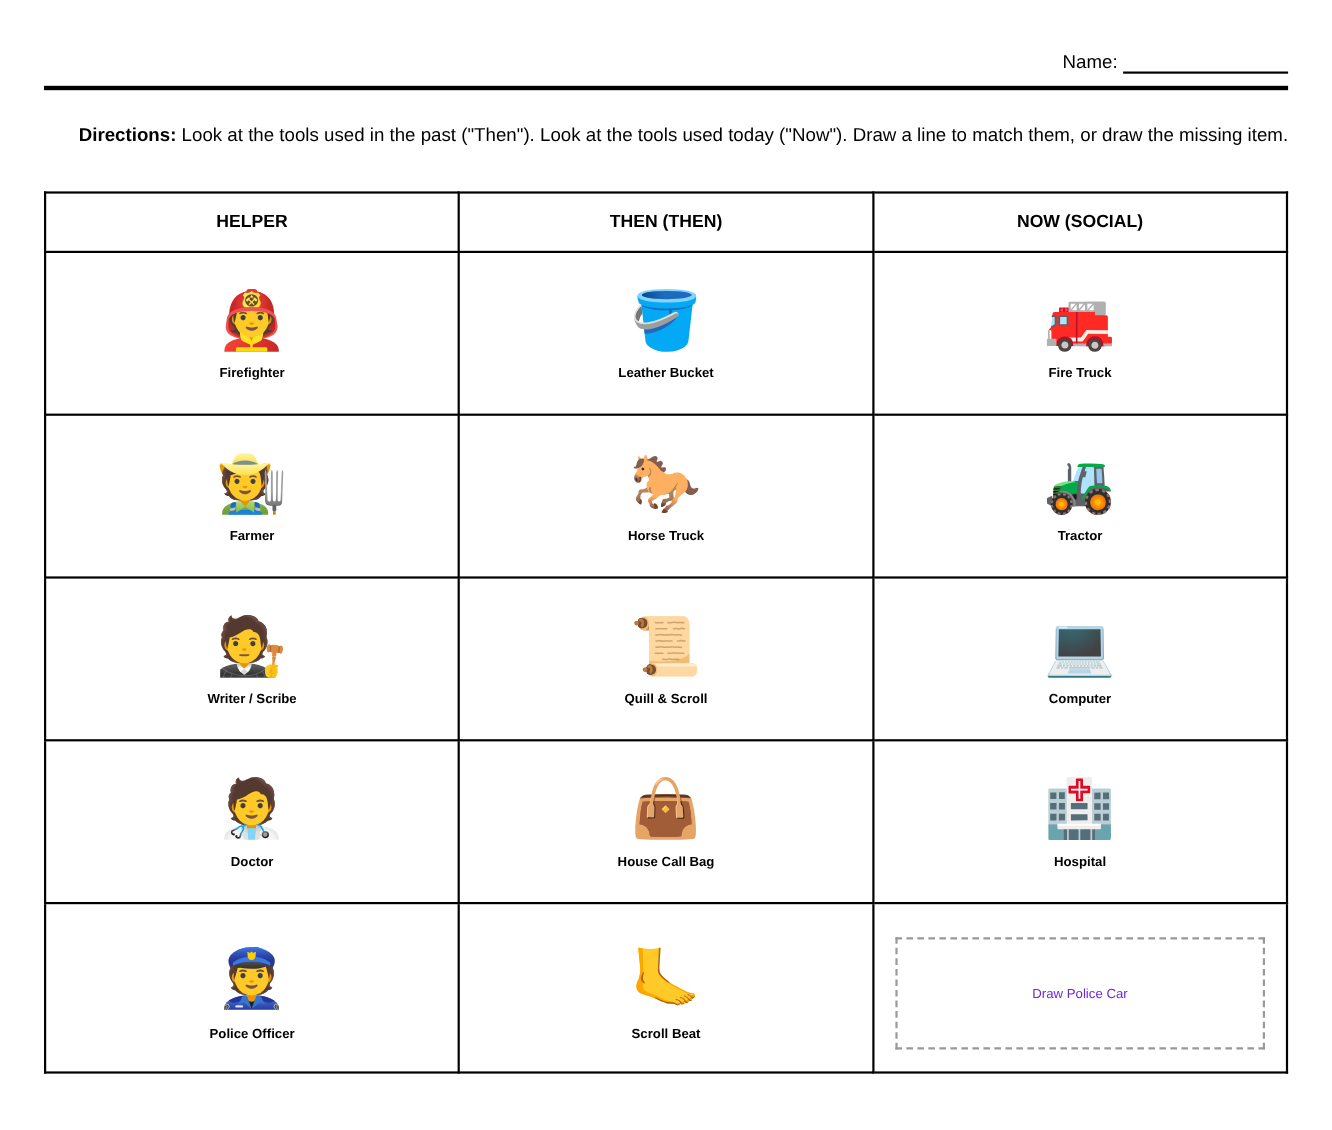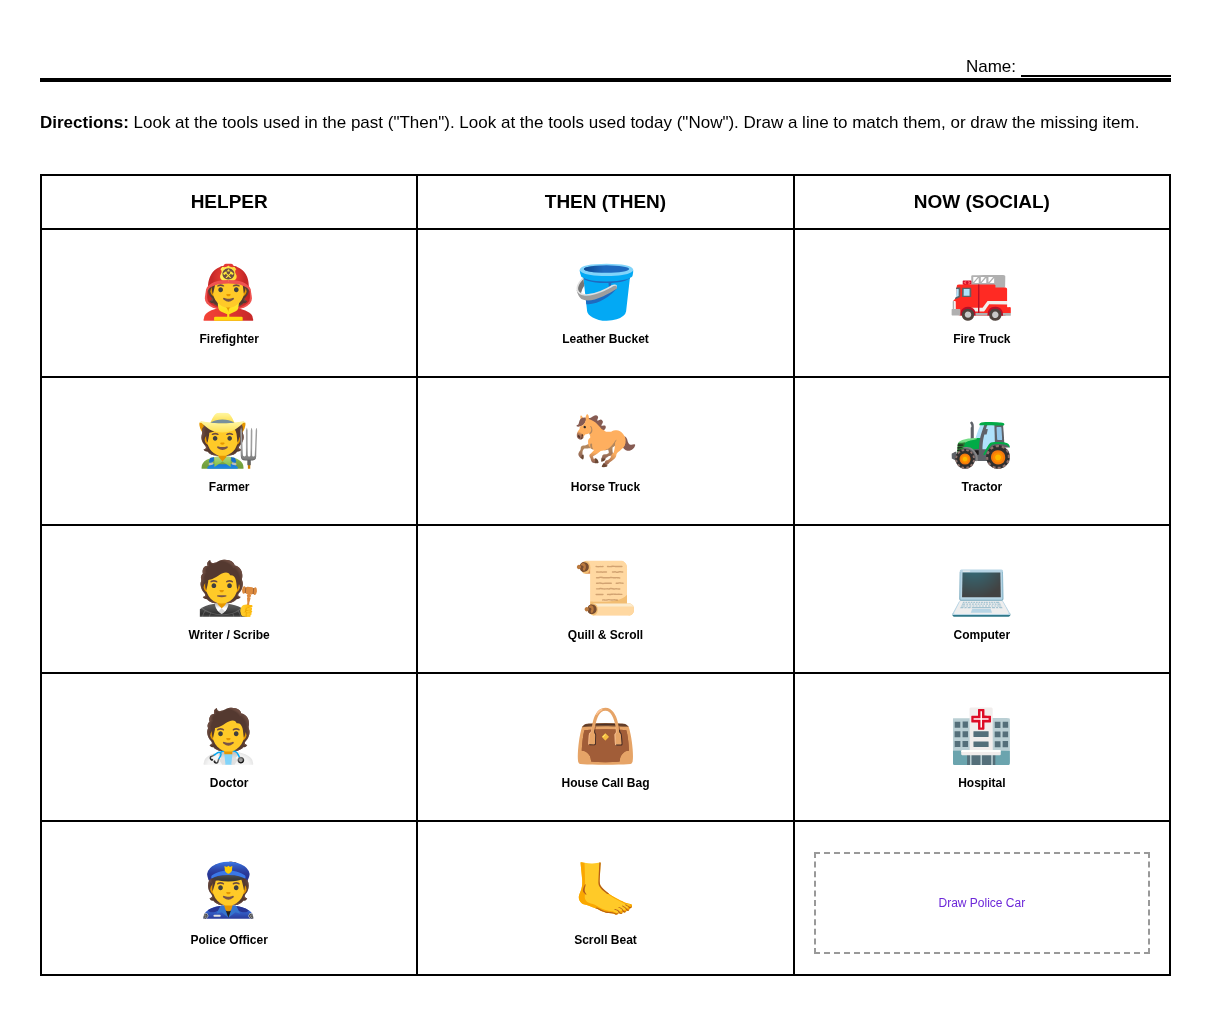--- a/index.html
+++ b/index.html
@@ -1,25 +1,25 @@
 <!DOCTYPE html>
 <html><head>
 <meta charset="utf-8">
 <style>
   html, body { margin: 0; padding: 0; background: #ffffff; }
   body { width: 1211px; height: 1027px; position: relative; font-family: "Liberation Sans", sans-serif; color: #000; overflow: hidden; }
   .header { position: absolute; left: 40px; top: 38px; width: 1131px; height: 44px; border-bottom: 4px solid #000; box-sizing: border-box; }
   .title { position: absolute; left: 0; top: 2px; font-size: 23px; font-weight: bold; letter-spacing: 1.2px; }
-  .name-wrap { position: absolute; right: 0; top: 19px; font-size: 17px; display: flex; align-items: flex-end; margin-left: 20px; }
+  .name-wrap { position: absolute; right: 0; top: 9px; font-size: 17px; display: flex; align-items: flex-end; margin-left: 20px; }
   .name-line { display: inline-block; width: 150px; border-bottom: 2px solid #000; margin-left: 5px; height: 14px; }
-  .directions { position: absolute; left: 40px; top: 112px; width: 1131px; font-size: 17px; line-height: 21px; }
+  .directions { position: absolute; left: 40px; top: 112px; width: 1131px; font-size: 17px; line-height: 21px; text-align: right; }
   .directions b { font-weight: bold; }
   table.grid { position: absolute; left: 40px; top: 174px; width: 1131px; border-collapse: collapse; table-layout: fixed; }
   table.grid th, table.grid td { border: 2px solid #000; text-align: center; padding: 0; }
-  table.grid th { height: 52px; font-size: 19px; font-weight: bold; }
+  table.grid th { height: 52px; font-size: 16px; font-weight: bold; }
   table.grid td { height: 146px; vertical-align: top; }
   table.grid tr.last td { height: 152px; }
   .cell { display: flex; flex-direction: column; align-items: center; }
   .emoji { margin-top: 30px; width: 64px; height: 64px; display: flex; align-items: center; justify-content: center; font-size: 52px; line-height: 64px; font-family: "DejaVu Sans", sans-serif; }
   tr.last .emoji { margin-top: 36px; }
   .label { margin-top: 8px; font-size: 12px; font-weight: bold; }
   tr.last .label { margin-top: 11px; }
   .draw-box { margin: 30px auto 0; width: 336px; height: 102px; border: 2px dashed #999; box-sizing: border-box; display: flex; align-items: center; justify-content: center; font-size: 12px; color: #6d28d9; }
 </style>
 </head>

